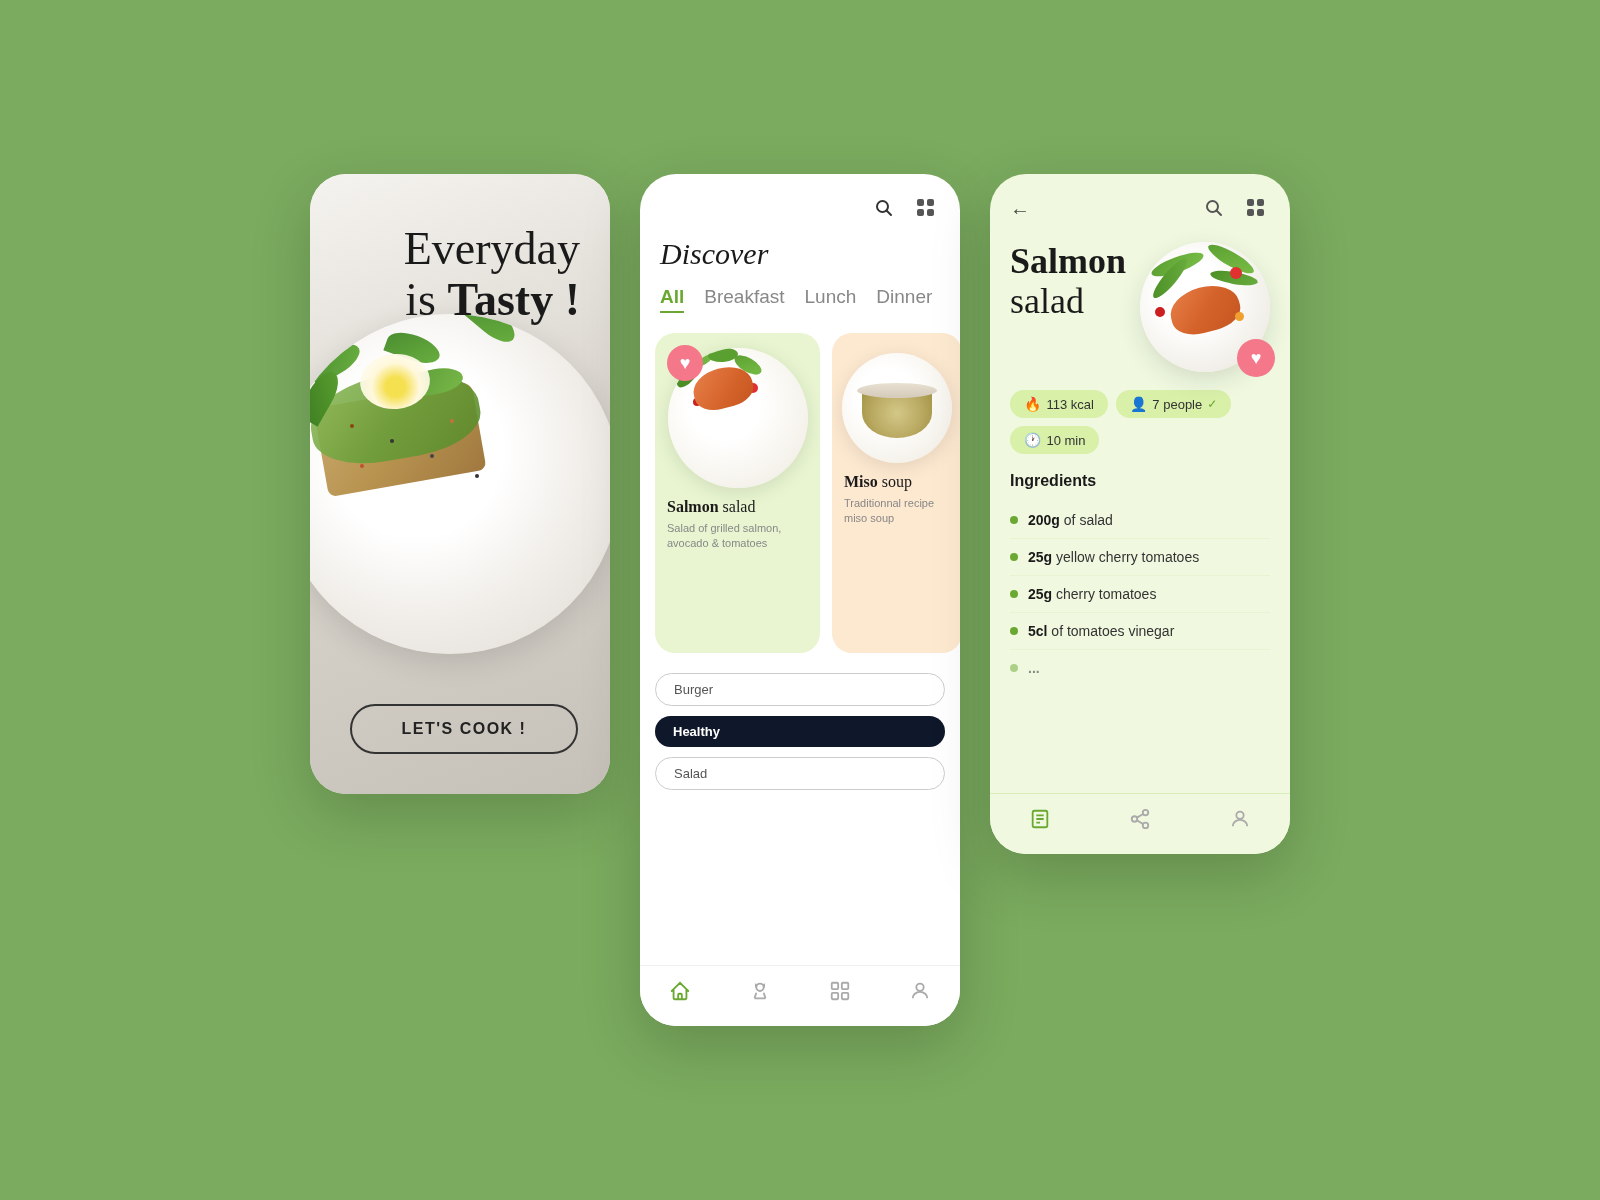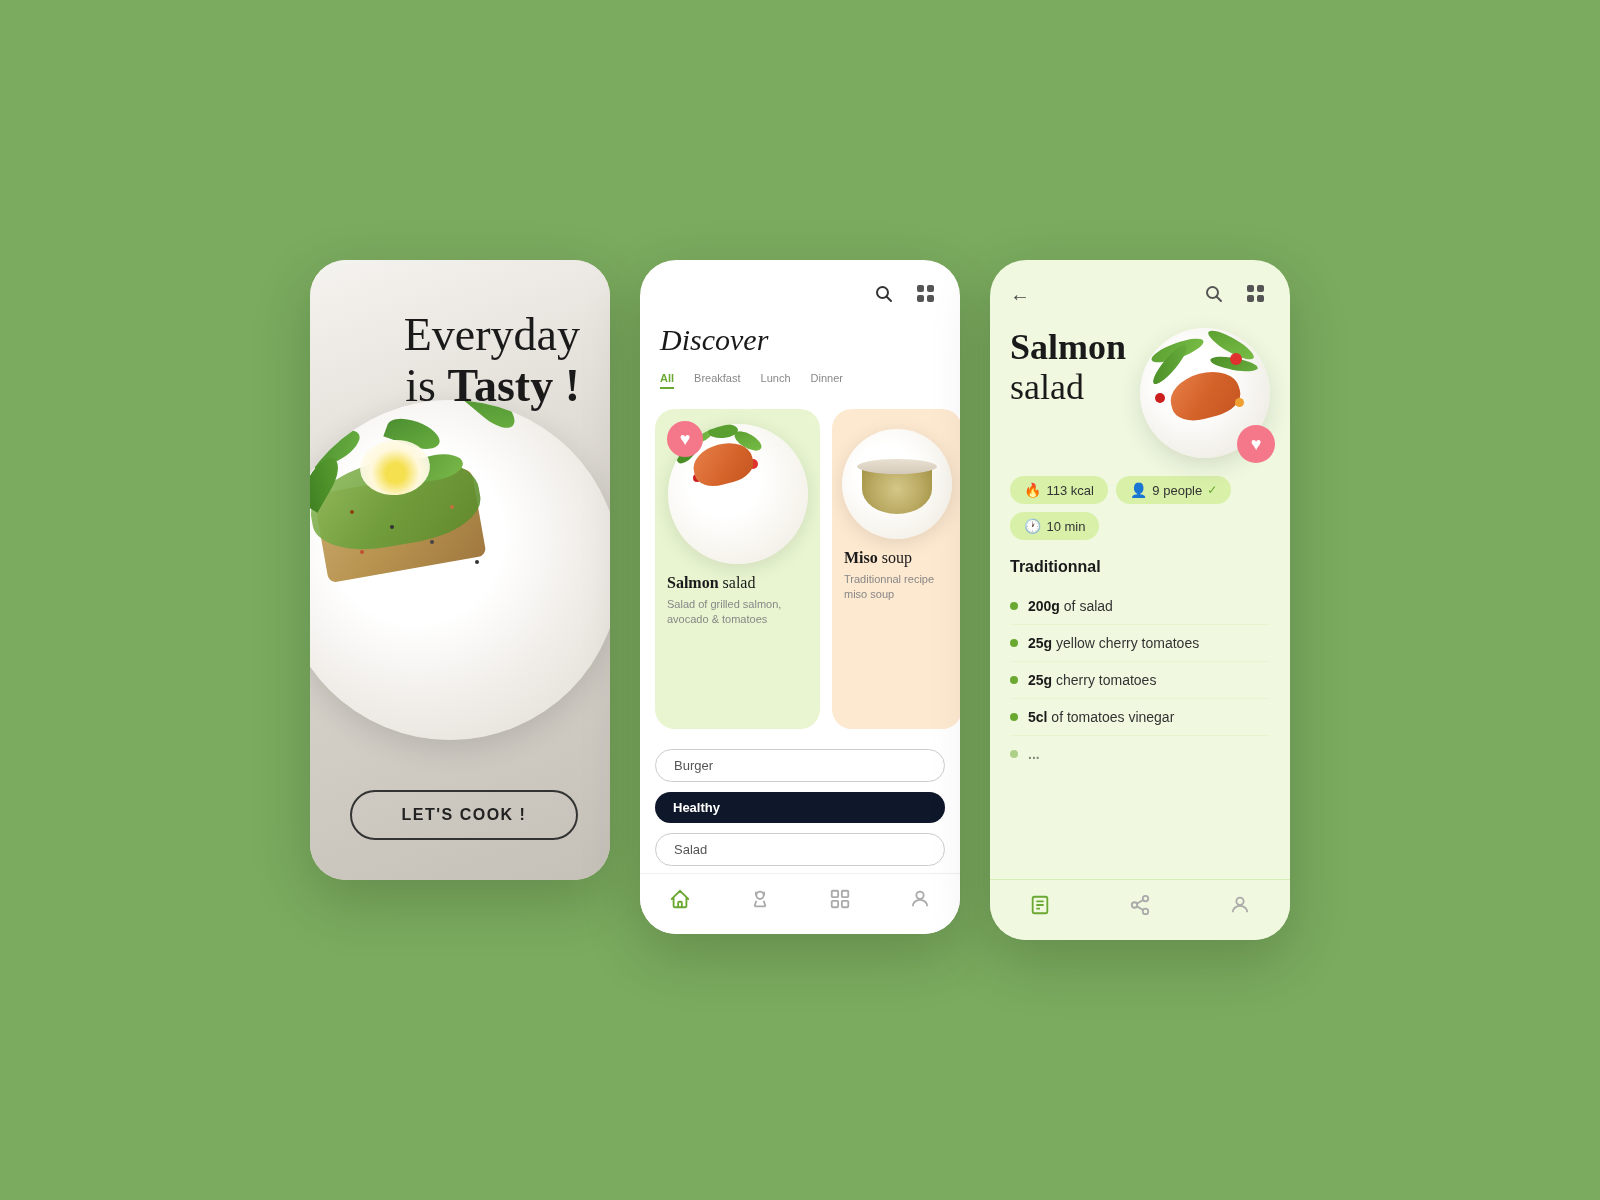--- a/index.html
+++ b/index.html
@@ -153,21 +153,21 @@
       font-weight: 600;
       letter-spacing: 1.5px;
       color: #222;
       cursor: pointer;
       font-family: 'Arial', sans-serif;
     }
 
     
     .screen-2 {
       width: 320px;
-      height: 674px;
+      height: 852px;
       background: #fff;
     }
 
     .screen-2-header {
       display: flex;
       justify-content: flex-end;
       padding: 20px 20px 10px;
       gap: 14px;
     }
 
@@ -192,21 +192,21 @@
       font-weight: 400;
     }
 
     .tabs {
       display: flex;
       gap: 20px;
       padding: 0 20px 15px;
     }
 
     .tab {
-      font-size: 11px;
+      font-size: 19px;
       color: #888;
       cursor: pointer;
       padding-bottom: 3px;
       font-family: 'Arial', sans-serif;
     }
 
     .tab.active {
       color: #6ba832;
       font-weight: 700;
       border-bottom: 2px solid #6ba832;
@@ -759,31 +759,31 @@
       </div>
     </div>
 
     <div class="detail-badges">
       <div class="badge">
         <span class="badge-icon">🔥</span>
         <span>113 kcal</span>
       </div>
       <div class="badge">
         <span class="badge-icon">👤</span>
-        <span>9 people</span>
+        <span>7 people</span>
         <span style="color:#6ba832;font-size:12px;">✓</span>
       </div>
       <div class="badge">
         <span class="badge-icon">🕐</span>
         <span>10 min</span>
       </div>
     </div>
 
     <div class="ingredients-section">
-      <div class="ingredients-title">Traditionnal</div>
+      <div class="ingredients-title">Ingredients</div>
 
 
       <div class="ingredient-item">
         <div class="ingredient-dot"></div>
         <span><span class="ingredient-amount">200g</span> <span>of salad</span></span>
       </div>
 
       <div class="ingredient-item">
         <div class="ingredient-dot"></div>
         <span><span class="ingredient-amount">25g</span> <span>yellow cherry tomatoes</span></span>

